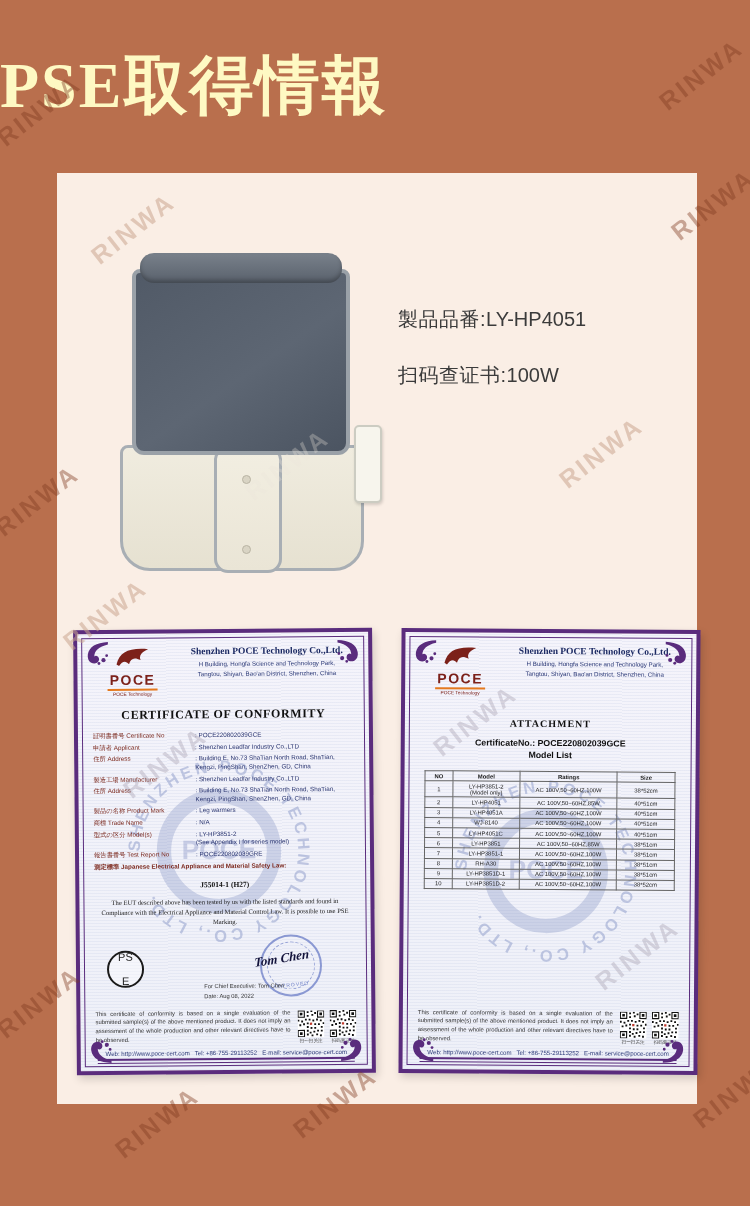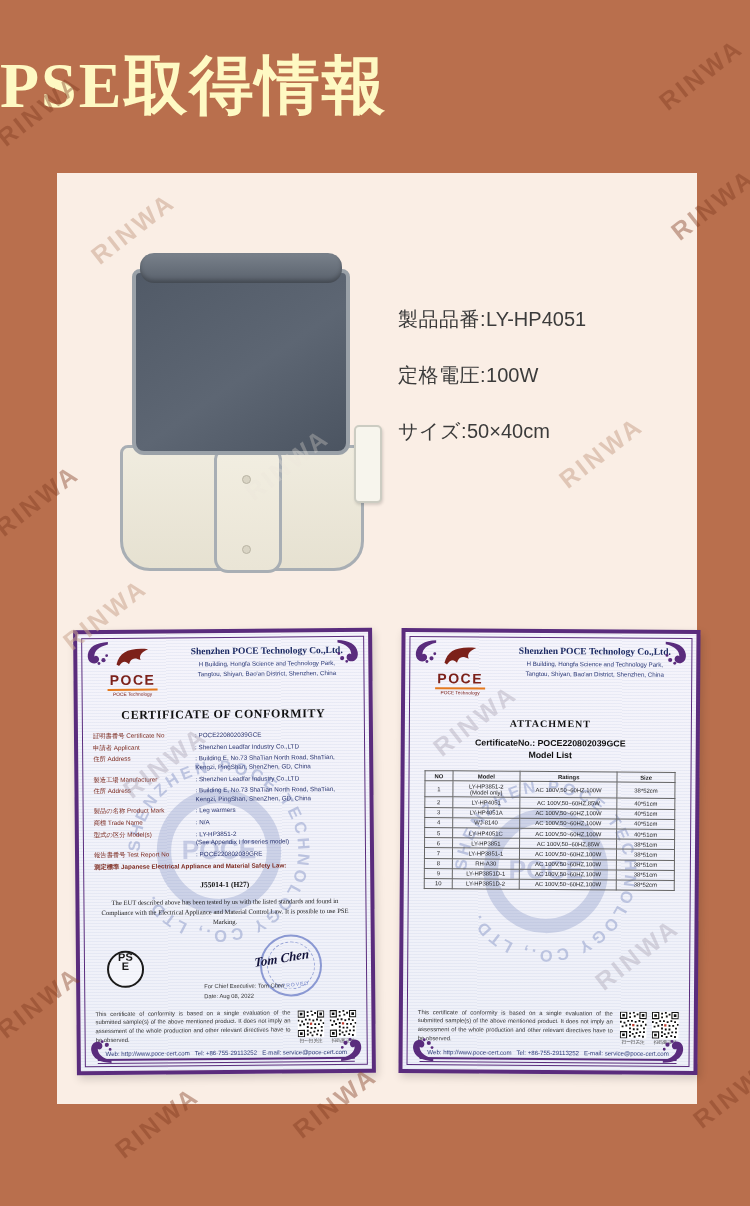--- a/index.html
+++ b/index.html
@@ -80,22 +80,22 @@
   .f-label{width:102px;color:#7c2a1f;flex-shrink:0;}
   .f-value{flex:1;color:#2a3570;white-space:pre-line;}
   .f-value::before{content:":  ";}
   .law{font-size:6.3px;color:#7c2a1f;font-weight:bold;margin-top:3px;}
   .standard{text-align:center;font-family:"Liberation Serif","DejaVu Serif",serif;
         font-weight:bold;font-size:7.5px;color:#101010;margin-top:9px;}
   .statement{text-align:center;font-family:"Liberation Serif","DejaVu Serif",serif;
         font-size:6.6px;color:#222;margin:8px auto 0;width:96%;line-height:1.55;}
   .marks{display:flex;align-items:center;margin-top:8px;padding:0 12px;}
   .pse{width:33px;height:33px;border:2.5px solid #1a1a1a;border-radius:50%;
-        display:flex;flex-direction:column;align-items:center;justify-content:flex-start;
-        font-weight:bold;font-size:11px;color:#1a1a1a;line-height:.85;background:rgba(255,255,255,.4);}
+        display:flex;flex-direction:column;align-items:center;justify-content:space-between;
+        font-weight:normal;font-size:11px;color:#1a1a1a;line-height:.85;background:rgba(255,255,255,.4);}
   .sign-block{margin-left:auto;position:relative;width:140px;height:66px;}
   .stamp{position:absolute;right:22px;top:0;width:58px;height:58px;
         border:2px solid rgba(58,82,180,.55);border-radius:50%;}
   .stamp-inner{position:absolute;inset:5px;border:1px dashed rgba(58,82,180,.45);border-radius:50%;}
   .stamp-text{position:absolute;left:0;bottom:7px;width:100%;text-align:center;
         font-size:5px;letter-spacing:1px;color:rgba(58,82,180,.7);transform:rotate(-5deg);}
   .signature{position:absolute;right:34px;top:16px;
         font-family:"Liberation Serif","DejaVu Serif",serif;font-style:italic;font-weight:bold;
         font-size:13px;color:#12123a;transform:rotate(-9deg) skewX(-8deg);}
   .sign-lines{position:absolute;left:0;bottom:0;font-size:5.8px;color:#333;line-height:1.7;}
@@ -162,22 +162,21 @@
     <div class="p-strap"></div>
     <div class="p-snap" style="left:124px;top:222px;"></div>
     <div class="p-snap" style="left:124px;top:292px;"></div>
     <div class="p-buckle"></div>
     <div class="p-flap"></div>
     <div class="p-lip"></div>
   </div>
 
   <div class="specs">
     <div class="spec-row"><span class="sp-label">製品品番:</span><span class="sp-value">LY-HP4051</span></div>
-    <div class="spec-row"><span class="sp-label">定格電圧:</span><span class="sp-value">100W</span></div>
-    <div class="spec-row"><span class="sp-label">サイズ:</span><span class="sp-value">50×40cm</span></div>
+    <div class="spec-row"><span class="sp-label">扫码查证书:</span><span class="sp-value">100W</span></div>
   </div>
 
   <div class="cert cert-left">
     <div class="cert-line"></div>
     <svg class="fl fl-tl">
         <use href="#flo" fill="currentColor"></use>
       </svg>
     <svg class="fl fl-tr">
         <use href="#flo" fill="currentColor"></use>
       </svg>

